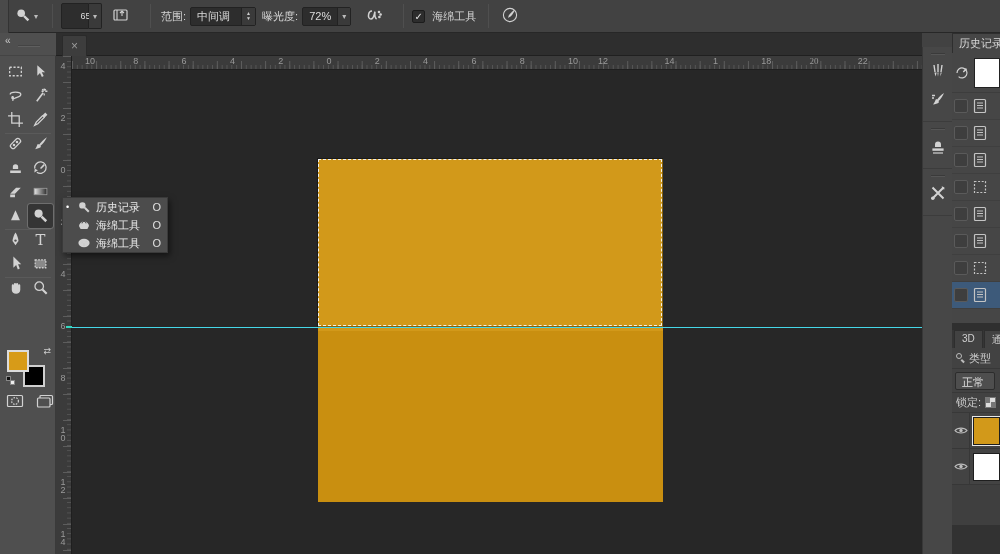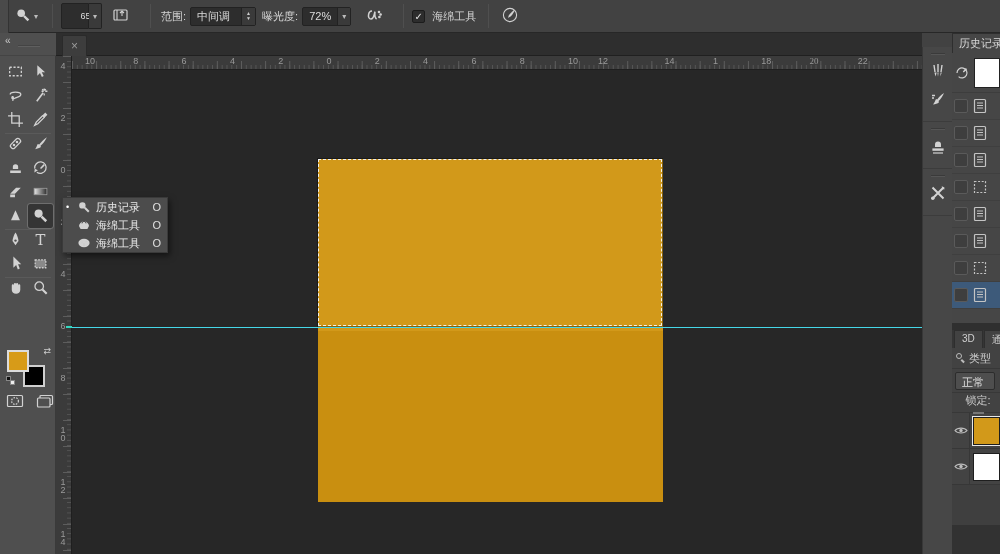--- a/index.html
+++ b/index.html
@@ -95,21 +95,21 @@
 
   .panel-gap { height:7px; background:#2f2f2f; }
   .lp-tabrow { height:18px; background:#353535; display:flex; gap:1px; padding-left:2px; }
   .lp-tab { background:#424242; border:1px solid #2e2e2e; border-bottom:none; padding:2px 7px 0; color:#cfcfcf; white-space:nowrap; font-size:10px; }
   .lp-filter { height:21px; background:#424242; display:flex; align-items:center; gap:3px; padding-left:4px; border-bottom:1px solid #383838; color:#cfcfcf; }
   .mag { position:relative; width:10px; height:10px; }
   .mag .lens { position:absolute; left:0; top:0; width:6px; height:6px; border:1.4px solid #bbb; border-radius:50%; }
   .mag .tail { position:absolute; left:6px; top:6px; width:4px; height:1.6px; background:#bbb; transform:rotate(45deg); transform-origin:0 0; }
   .lp-blendrow { height:24px; background:#424242; display:flex; align-items:center; padding-left:3px; border-bottom:1px solid #383838; }
   .blend-box { height:18px; background:#4e4e4e; border:1px solid #2c2c2c; border-radius:2px; padding:2px 10px 0 6px; color:#e0e0e0; }
-  .lp-lockrow { height:20px; background:#424242; display:flex; align-items:center; gap:4px; padding-left:4px; border-bottom:1px solid #383838; color:#cfcfcf;flex-direction:column; }
+  .lp-lockrow { height:20px; background:#424242; display:flex; align-items:center; gap:4px; padding-left:4px; border-bottom:1px solid #383838; color:#cfcfcf; }
   .checker { width:11px; height:11px; border:1px solid #777; background:conic-gradient(#ddd 0 25%,#777 0 50%,#ddd 0 75%,#777 0); }
   .layer-row { height:36px; background:#434343; display:flex; align-items:center; border-bottom:1px solid #373737; }
   .eye-cell { width:22px; height:100%; border-right:1px solid #373737; display:flex; align-items:center; justify-content:center; }
   .eye-cell svg { width:14px; height:9px; }
   .layer-thumb { width:32px; height:28px; margin-left:3px; border:1px solid #1e1e1e; }
   .layer-row.selected .layer-thumb { outline:1px solid #e8e8e8; }
   .lp-filler { height:40px; background:#3f3f3f; }
   .lp-bottom { background:#323232; height:120px; }
 </style>
 </head>

